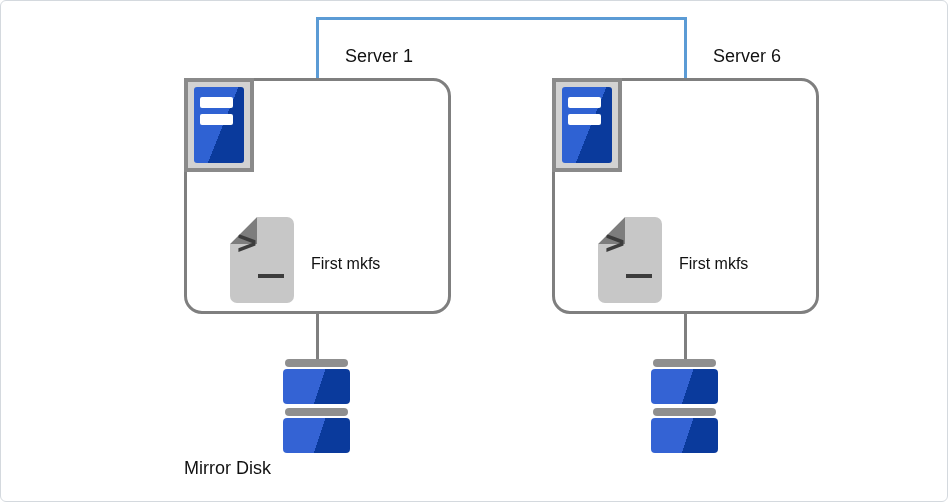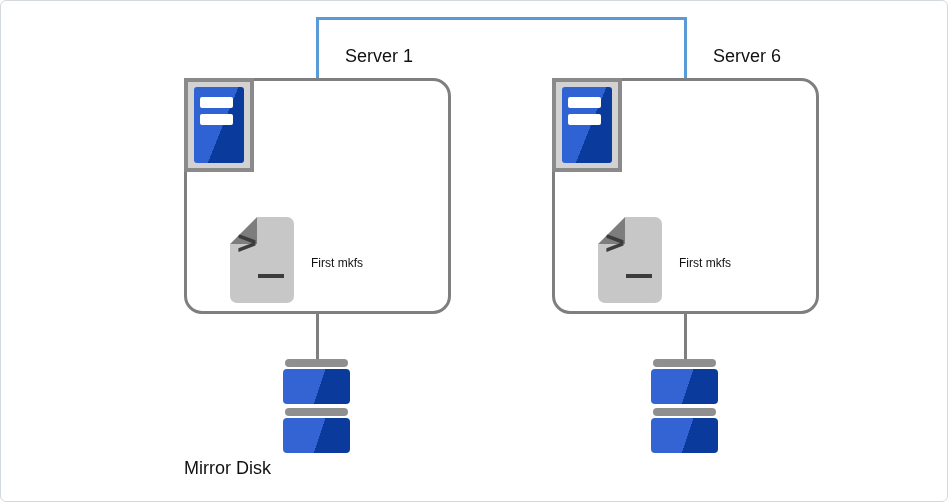--- a/index.html
+++ b/index.html
@@ -29,21 +29,21 @@
   .slot{left:6px;width:33px;height:11px;background:#fff;border-radius:2px;}
   .slot.s1{top:10px;}
   .slot.s2{top:27px;}
   
   .doc{left:46px;top:216px;width:64px;height:86px;background:#c7c7c7;border-radius:7px;
        clip-path:polygon(0 27px,27px 0,100% 0,100% 100%,0 100%);}
   .fold{left:0;top:0;width:27px;height:27px;background:#7d7d7d;
         clip-path:polygon(0 100%,100% 0,100% 100%);}
   .prompt{left:7px;top:8px;font-size:34px;font-weight:bold;color:#3c3c3c;line-height:34px;}
   .uscore{left:28px;top:57px;width:26px;height:4px;background:#3c3c3c;}
-  .script-label{left:127px;top:252px;font-size:12px;line-height:21px;white-space:nowrap;}
+  .script-label{left:127px;top:252px;font-size:16px;line-height:21px;white-space:nowrap;}
   
   .dropline{left:132px;top:313px;width:3px;height:45px;background:#7f7f7f;}
   .disk{left:99px;top:358px;width:67px;height:95px;}
   .cap{left:2px;width:63px;height:8px;border-radius:4px;background:#8f8f8f;}
   .cap.c1{top:0;}
   .cap.c2{top:49px;}
   .platter{left:0;width:67px;height:35px;border-radius:4px;
            background:linear-gradient(108deg,#3463d4 54%,#0a3a9c 54%);}
   .platter.p1{top:10px;}
   .platter.p2{top:59px;}

